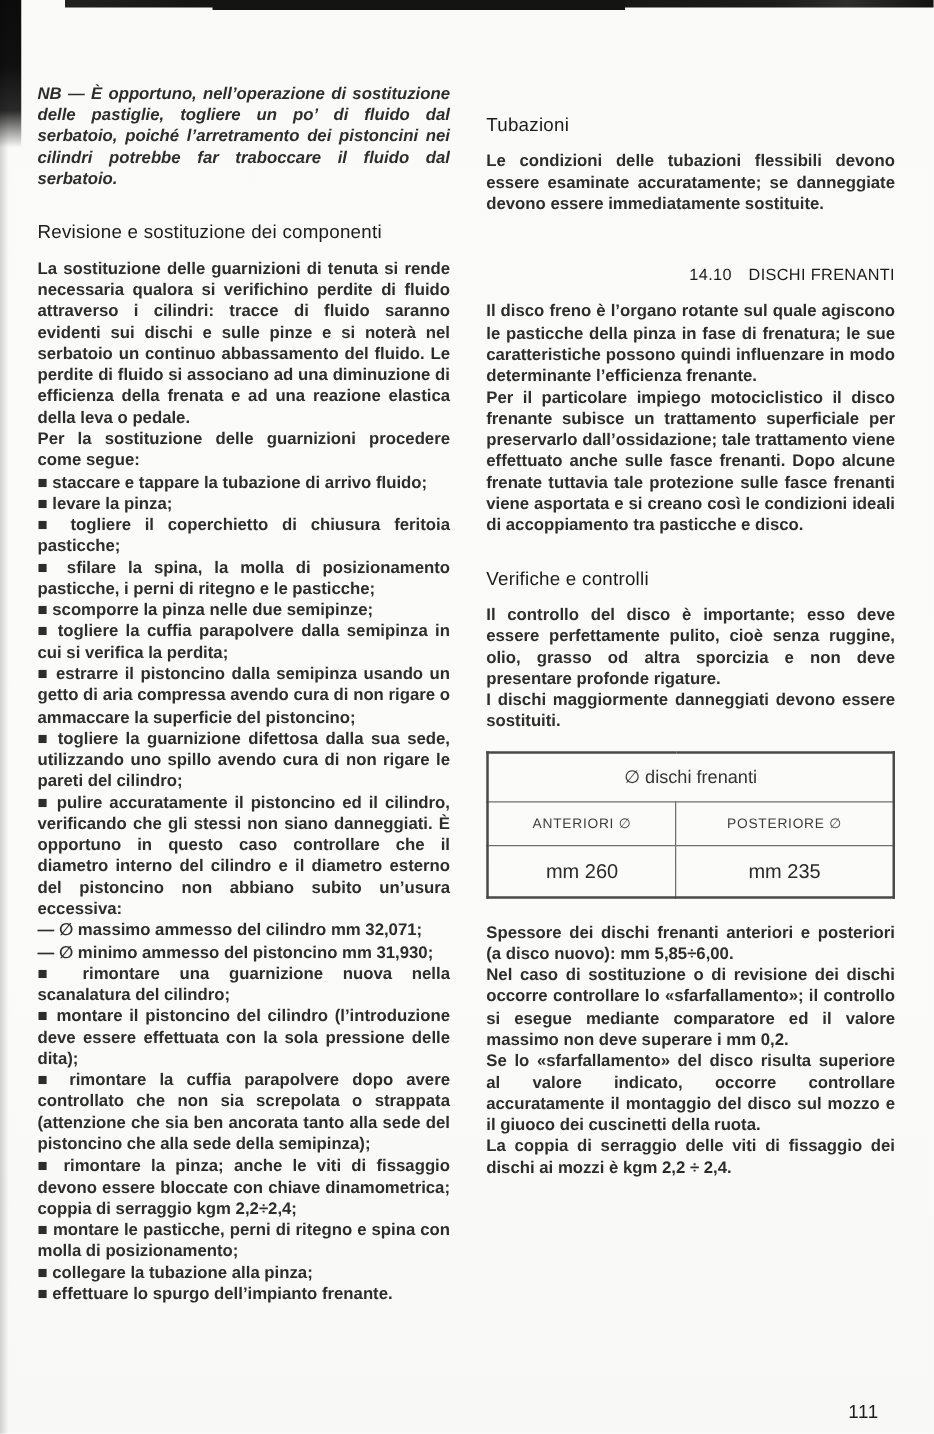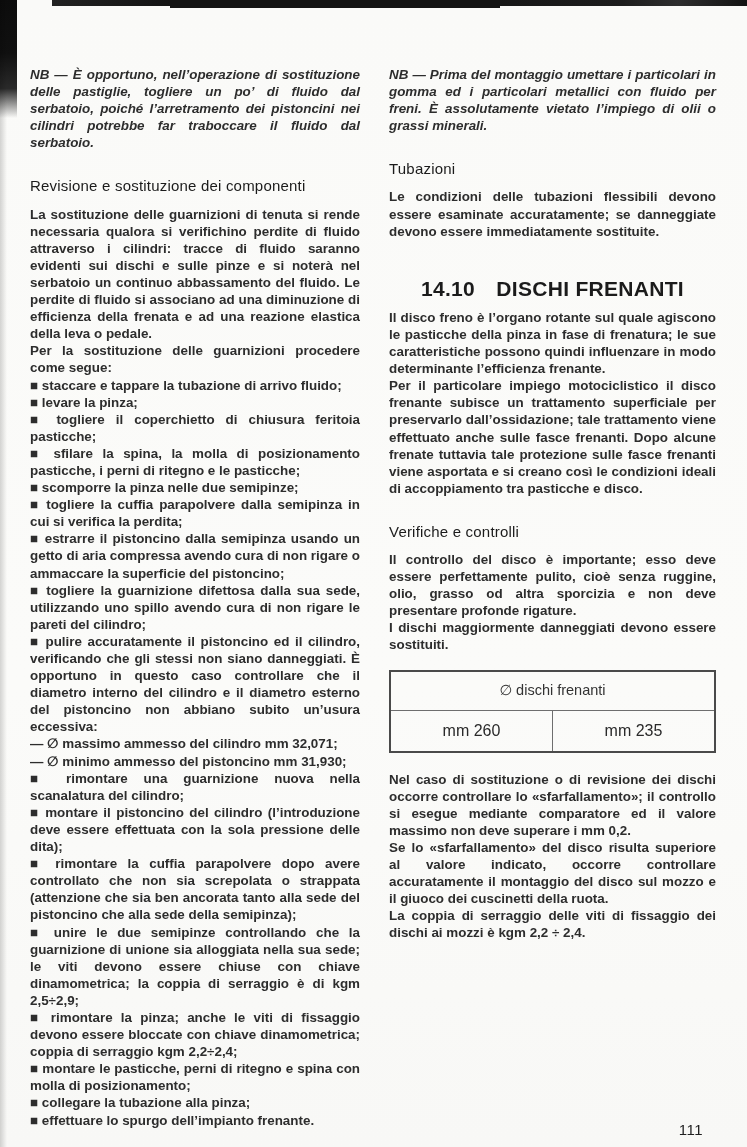--- a/index.html
+++ b/index.html
@@ -38,22 +38,22 @@
   .col-right { left: 389px; width: 327px; }
   .blk { margin: 0; text-align: justify; font-weight: bold; }
   .blk-nb { font-style: italic; }
   .blk-h  {
     margin: 26px 0 11px 0;
     font-weight: normal; font-size: 15px; letter-spacing: 0.2px;
     color: #1b1b1b; text-align: left;
   }
   .blk-hn {
     margin: 40px 0 12px 0;
-    font-weight: bold; font-size: 21px; letter-spacing: 0.3px;
-    color: #1b1b1b; text-align: center;
+    font-weight: normal; font-size: 13px; letter-spacing: 0.3px;
+    color: #1b1b1b; text-align: right;
   }
   
   .disc-table {
     width: 100%;
     margin: 16px 0 18px 0;
     border-collapse: collapse;
     border: 2px solid #4a4a4a;
   }
   .disc-table td {
     border: 1px solid #6e6e6e;
@@ -110,35 +110,33 @@
       <p class="blk blk-dash">— ∅ massimo ammesso del cilindro mm 32,071;</p>
 
       <p class="blk blk-dash">— ∅ minimo ammesso del pistoncino mm 31,930;</p>
 
       <p class="blk blk-b">■ rimontare una guarnizione nuova nella scanalatura del cilindro;</p>
 
       <p class="blk blk-b">■ montare il pistoncino del cilindro (l’introduzione deve essere effettuata con la sola pressione delle dita);</p>
 
       <p class="blk blk-b">■ rimontare la cuffia parapolvere dopo avere controllato che non sia screpolata o strappata (attenzione che sia ben ancorata tanto alla sede del pistoncino che alla sede della semipinza);</p>
 
-      <p class="blk blk-b">■ unire le due semipinze controllando che la guarnizione di unione sia alloggiata nella sua sede; le viti devono essere chiuse con chiave dinamometrica; la coppia di serraggio è di kgm 2,5÷2,9;</p>
 
       <p class="blk blk-b">■ rimontare la pinza; anche le viti di fissaggio devono essere bloccate con chiave dinamometrica; coppia di serraggio kgm 2,2÷2,4;</p>
 
       <p class="blk blk-b">■ montare le pasticche, perni di ritegno e spina con molla di posizionamento;</p>
 
       <p class="blk blk-b">■ collegare la tubazione alla pinza;</p>
 
       <p class="blk blk-b">■ effettuare lo spurgo dell’impianto frenante.</p>
     </section>
 
   <section class="col col-right">
     <div>
 
-        <p class="blk blk-nb">NB — Prima del montaggio umettare i particolari in gomma ed i particolari metallici con fluido per freni. È assolutamente vietato l’impiego di olii o grassi minerali.</p>
 
         <p class="blk blk-h">Tubazioni</p>
 
         <p class="blk blk-p">Le condizioni delle tubazioni flessibili devono essere esaminate accuratamente; se danneggiate devono essere immediatamente sostituite.</p>
 
         <p class="blk blk-hn">14.10 DISCHI FRENANTI</p>
 
         <p class="blk blk-p">Il disco freno è l’organo rotante sul quale agiscono le pasticche della pinza in fase di frenatura; le sue caratteristiche possono quindi influenzare in modo determinante l’efficienza frenante.</p>
 
         <p class="blk blk-p">Per il particolare impiego motociclistico il disco frenante subisce un trattamento superficiale per preservarlo dall’ossidazione; tale trattamento viene effettuato anche sulle fasce frenanti. Dopo alcune frenate tuttavia tale protezione sulle fasce frenanti viene asportata e si creano così le condizioni ideali di accoppiamento tra pasticche e disco.</p>
@@ -149,28 +147,33 @@
 
         <p class="blk blk-p">I dischi maggiormente danneggiati devono essere sostituiti.</p>
       </div>
 
     <table class="disc-table">
       <tbody>
         <tr>
           <td class="t-title" colspan="2">∅ dischi frenanti</td>
         </tr>
         <tr>
+          <td class="t-colhead">ANTERIORI ∅</td>
+          <td class="t-colhead">POSTERIORE ∅</td>
+        </tr>
+        <tr>
           <td class="t-value">mm 260</td>
           <td class="t-value">mm 235</td>
         </tr>
       </tbody>
     </table>
 
     <div>
 
+        <p class="blk blk-p">Spessore dei dischi frenanti anteriori e posteriori (a disco nuovo): mm 5,85÷6,00.</p>
 
         <p class="blk blk-p">Nel caso di sostituzione o di revisione dei dischi occorre controllare lo «sfarfallamento»; il controllo si esegue mediante comparatore ed il valore massimo non deve superare i mm 0,2.</p>
 
         <p class="blk blk-p">Se lo «sfarfallamento» del disco risulta superiore al valore indicato, occorre controllare accuratamente il montaggio del disco sul mozzo e il giuoco dei cuscinetti della ruota.</p>
 
         <p class="blk blk-p">La coppia di serraggio delle viti di fissaggio dei dischi ai mozzi è kgm 2,2 ÷ 2,4.</p>
       </div>
   </section>
 
   <div class="page-number">111</div>

